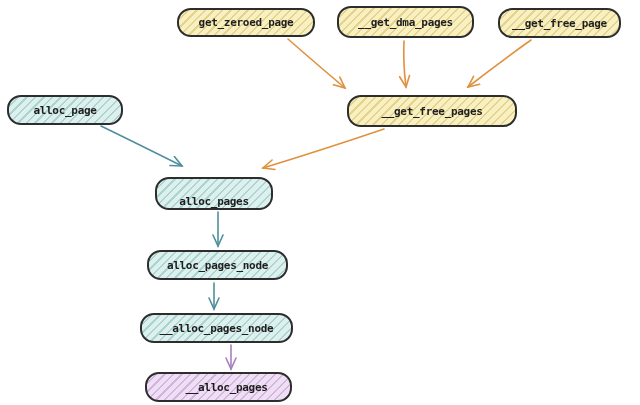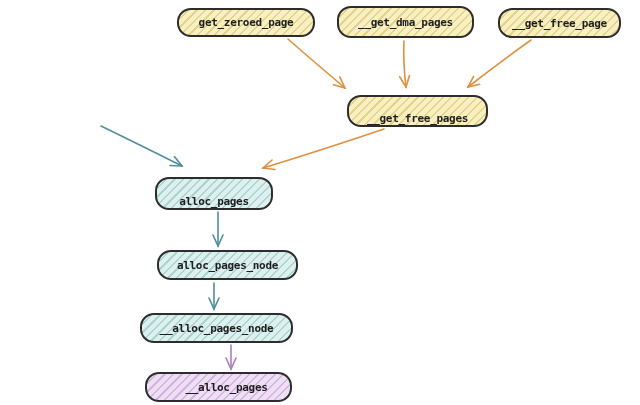--- a/index.html
+++ b/index.html
@@ -52,24 +52,24 @@
   .node.purple {
     background-color: #efdff5;
     background-image: repeating-linear-gradient(135deg,
       rgba(148,82,170,0.30) 0 1.5px, transparent 1.5px 6px);
     padding-left: 16px;
   }
   
   .n0 { left:177px; top:8px;   width:138px; height:29px; }
   .n1 { left:337px; top:6px;   width:137px; height:32px; }
   .n2 { left:498px; top:8px;   width:123px; height:30px; }
-  .n3 { left:347px; top:95px;  width:141px; height:32px;align-items:flex-end; }
+  .n3 { left:347px; top:95px;  width:170px; height:32px; }
   .n4 { left:7px;   top:95px;  width:116px; height:30px; }
   .n5 { left:155px; top:177px; width:118px; height:33px;align-items:flex-end; }
-  .n6 { left:147px; top:250px; width:141px; height:30px;margin-left:10px; }
+  .n6 { left:147px; top:250px; width:141px; height:30px; }
   .n7 { left:140px; top:313px; width:153px; height:30px; }
   .n8 { left:145px; top:372px; width:147px; height:30px; }
 </style>
 </head>
 <body>
 
 <div class="canvas">
 
   <svg class="arrows" viewBox="0 0 640 405" xmlns="http://www.w3.org/2000/svg">
     <defs>
@@ -99,20 +99,23 @@
   </div>
   <div class="node yellow n1">
     <span>__get_dma_pages</span>
   </div>
   <div class="node yellow n2">
     <span>__get_free_page</span>
   </div>
   <div class="node yellow n3">
     <span>__get_free_pages</span>
   </div>
+  <div class="node teal n4">
+    <span>alloc_page</span>
+  </div>
   <div class="node teal n5">
     <span>alloc_pages</span>
   </div>
   <div class="node teal n6">
     <span>alloc_pages_node</span>
   </div>
   <div class="node teal n7">
     <span>__alloc_pages_node</span>
   </div>
   <div class="node purple n8">

